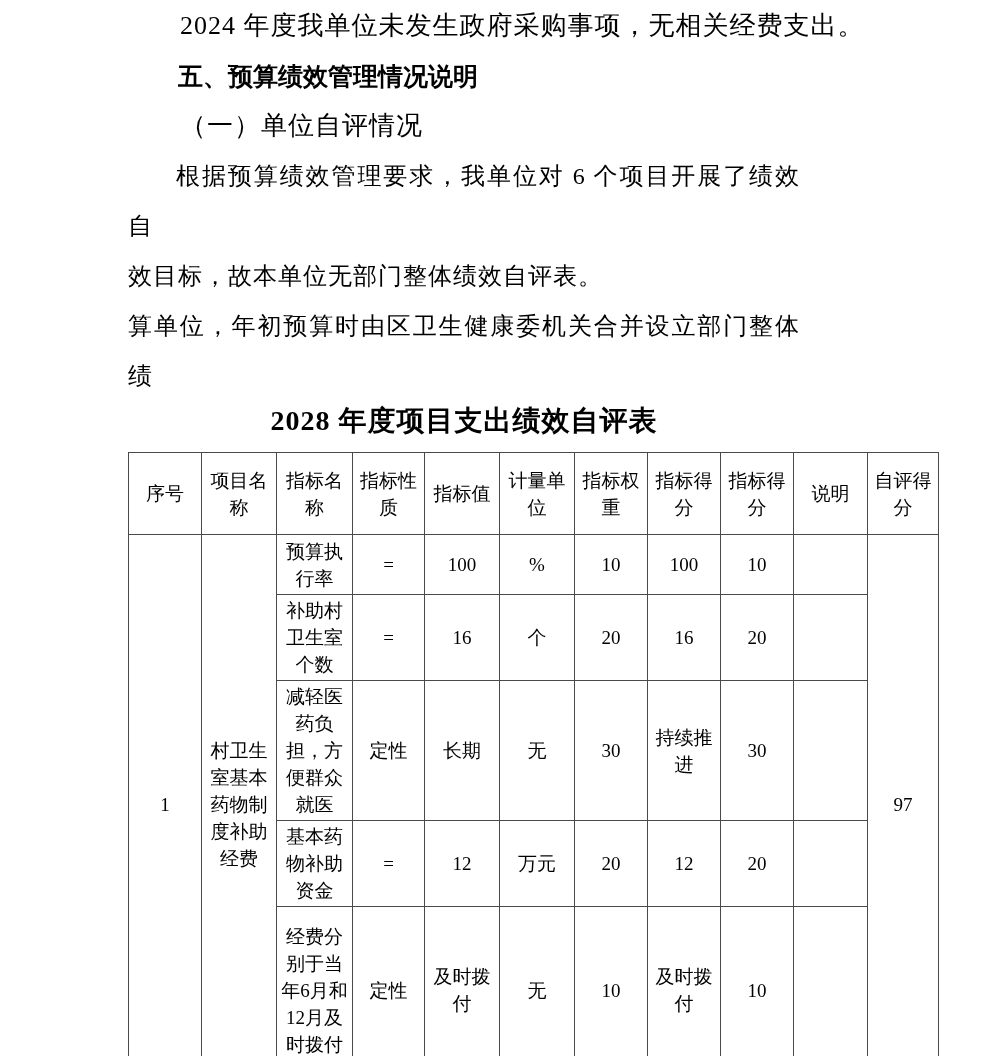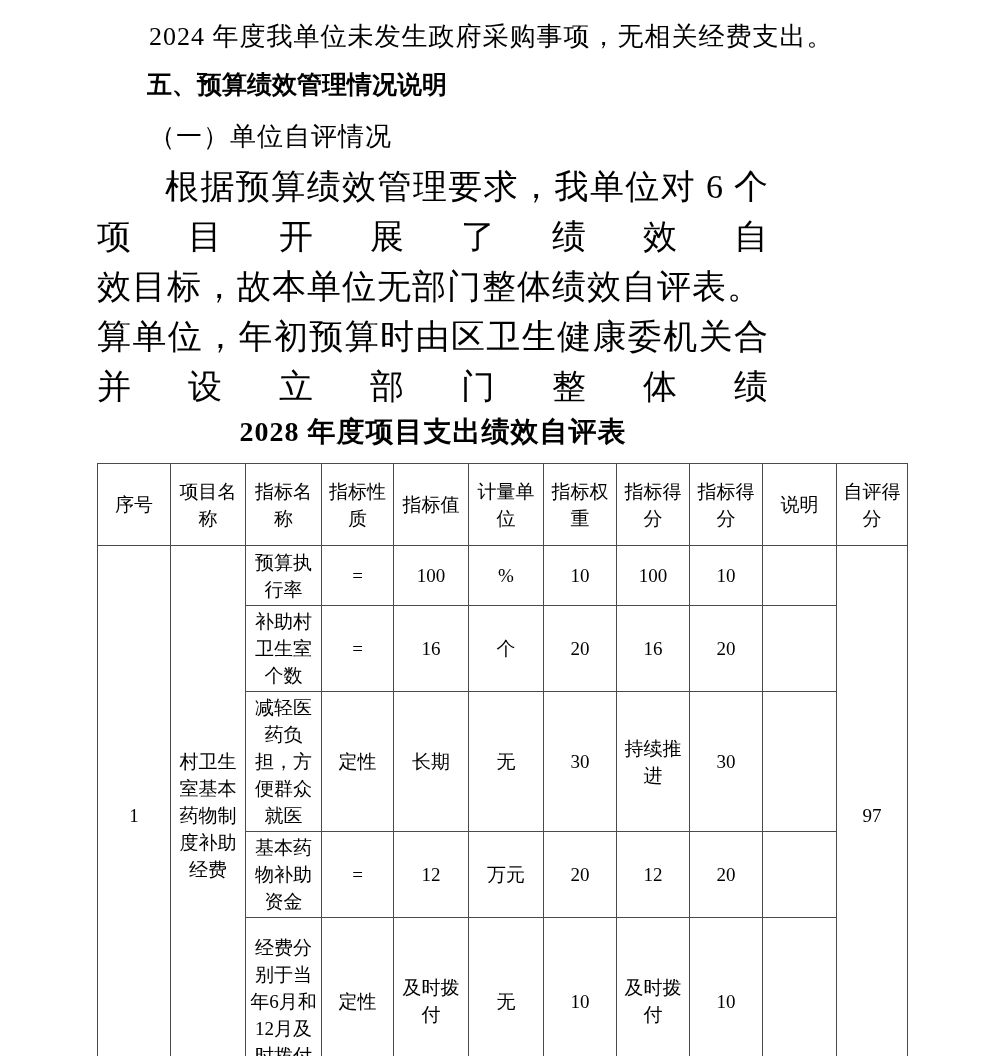--- a/index.html
+++ b/index.html
@@ -11,41 +11,42 @@
     overflow: hidden;
   }
   body {
     font-family: "Liberation Serif", "DejaVu Serif", serif;
     color: #000000;
     box-sizing: border-box;
   }
   .page {
     width: 864px;
     height: 1056px;
-    padding: 12px 95px 0 97px;
+    padding: 1px 95px 0 97px;
     box-sizing: border-box;
+    margin-left: 31px;
   }
   
   .doc-line {
     font-size: 26px;
     line-height: 50px;
     letter-spacing: 1px;
     white-space: nowrap;
   }
   .indent2 { text-indent: 2em; }
   .heading-section {
-    font-family: Liberation Mono, monospace;
+    font-family: Liberation Sans, sans-serif;
     font-weight: bold;
     font-size: 25px;
     line-height: 50px;
     text-indent: 2em;
     white-space: nowrap;
   }
   .para-line {
-    font-size: 34px;
+    font-size: 24px;
     line-height: 50px;
     letter-spacing: 1px;
     text-align: justify;
   }
   .para-line.full { text-align-last: justify; }
   .para-line.first { text-indent: 2em; }
   
   .table-titles {
     text-align: center;
     font-weight: bold;

